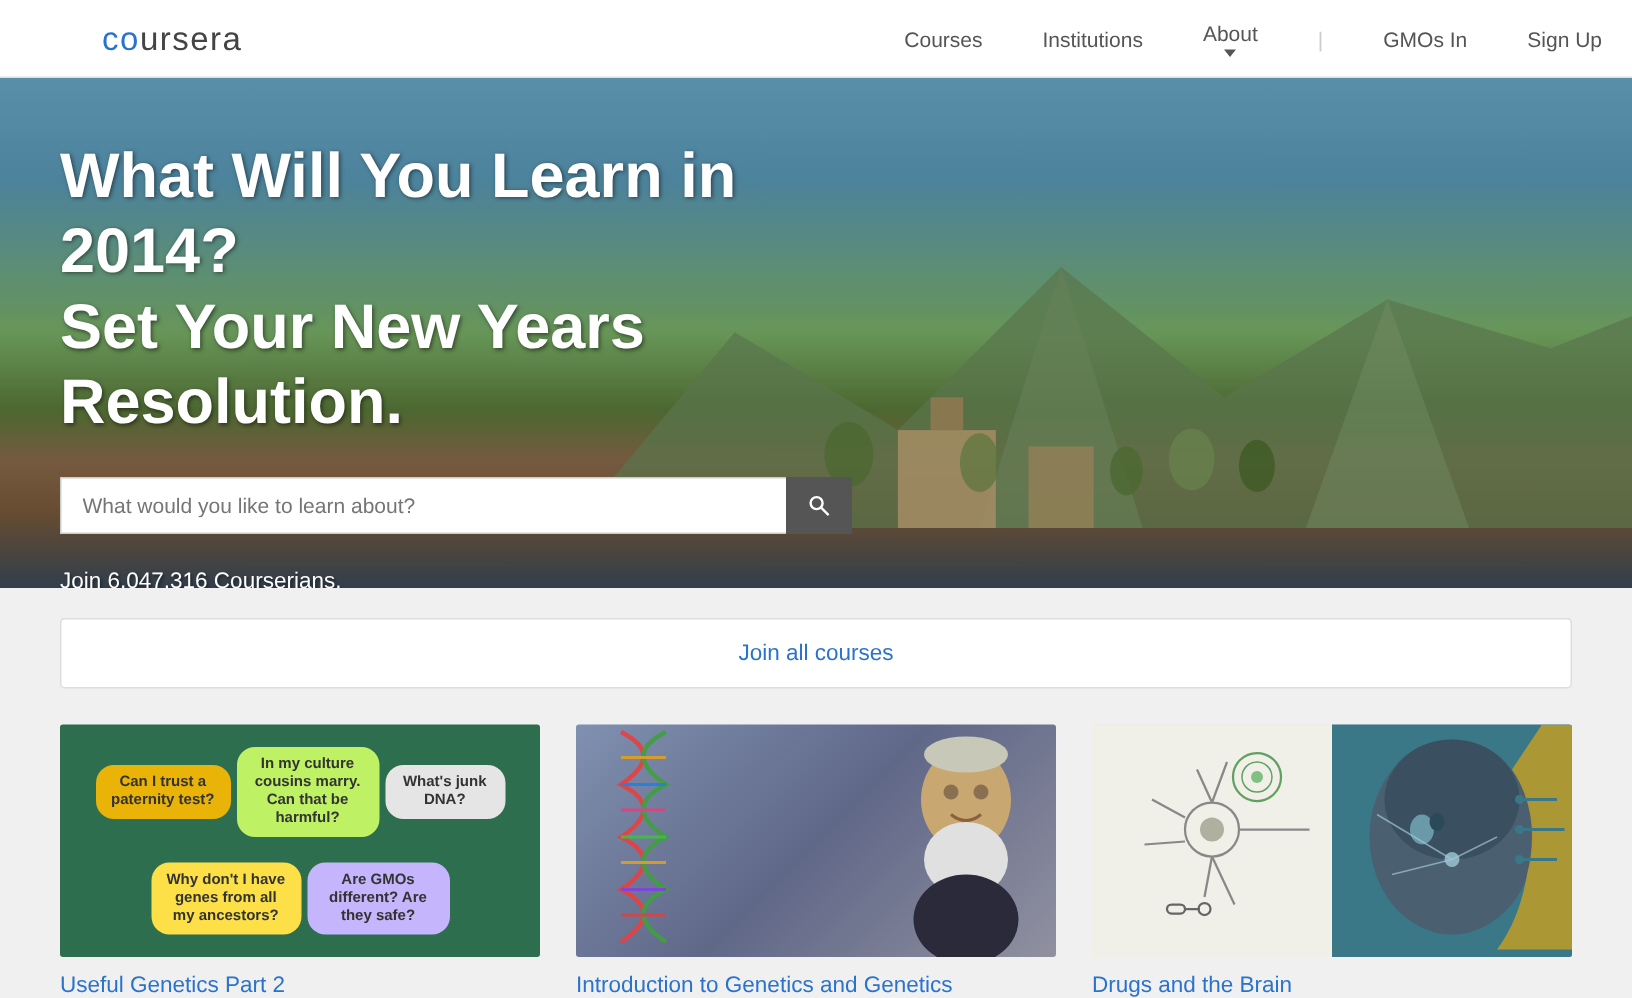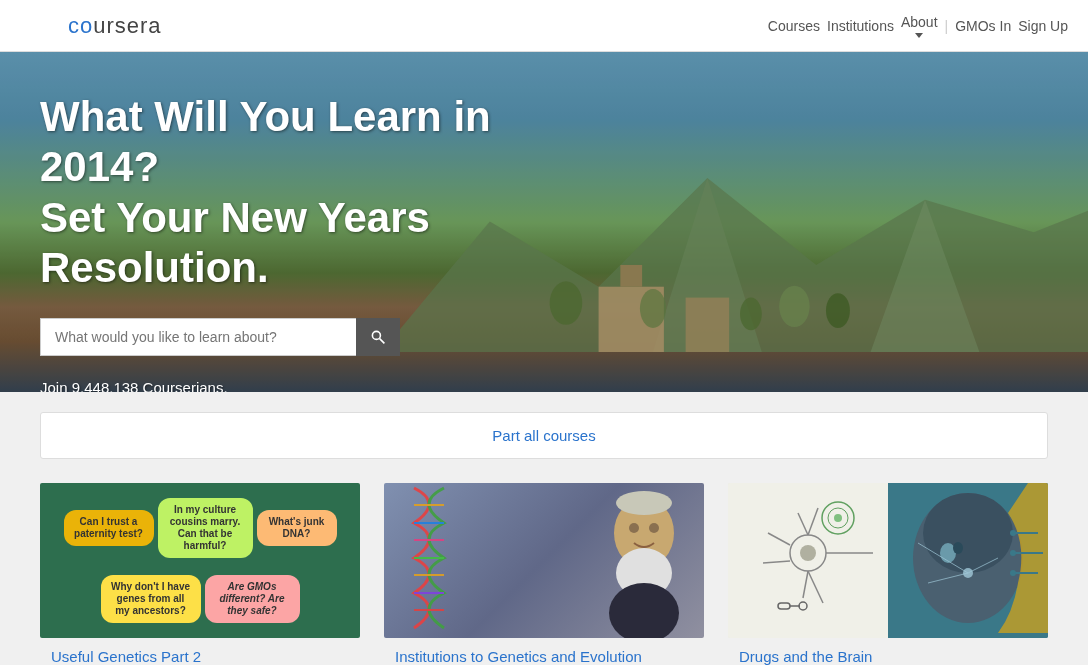--- a/index.html
+++ b/index.html
@@ -22,21 +22,21 @@
       font-size: 22px;
       font-weight: 300;
       color: #444;
       letter-spacing: 1px;
       margin-left: 48px;
     }
     .logo-text span { color: #2a73cc; }
     .navbar-right {
       display: flex;
       align-items: center;
-      gap: 7px;
+      gap: 40px;
     }
     .nav-link {
       font-size: 14px;
       color: #555;
       text-decoration: none;
       cursor: pointer;
     }
     .nav-divider { color: #ccc; font-size: 14px; }
     .nav-about { display: flex; align-items: center; gap: 3px; flex-direction: column; }
     .chevron-down {
@@ -90,21 +90,21 @@
       font-size: 42px;
       font-weight: bold;
       color: #fff;
       line-height: 1.2;
       text-shadow: 1px 1px 3px rgba(0,0,0,0.5);
       margin-bottom: 24px;
       max-width: 560px;
     }
     .search-bar {
       display: flex;
-      width: 360px;
+      width: 528px;
       margin-bottom: 20px;
     }
     .search-input {
       flex: 1;
       padding: 10px 14px;
       font-size: 14px;
       border: 1px solid #ccc;
       border-right: none;
       outline: none;
       color: #aaa;
@@ -166,21 +166,20 @@
       overflow: hidden;
       margin-bottom: 10px;
     }
     .course-title {
       font-size: 15px;
       color: #2a73cc;
       font-weight: normal;
       margin-bottom: 4px;
       text-decoration: none;
       display: block;
-      margin-left: 11px;
     }
 
     
     .thumb-1 {
       background: #2d6e4e;
       position: relative;
       display: flex;
       flex-wrap: wrap;
       align-items: center;
       justify-content: center;
@@ -190,22 +189,22 @@
     .bubble {
       border-radius: 12px;
       padding: 6px 8px;
       font-size: 10px;
       font-weight: bold;
       color: #fff;
       text-align: center;
       line-height: 1.2;
     }
     .b1 { background: #eab308; color: #333; }
-    .b2 { background: #fdba74; color: #333; }
-    .b3 { background: #fca5a5; color: #333; font-style: italic; }
+    .b2 { background: #e5e5e5; color: #333; }
+    .b3 { background: #c4b5fd; color: #333; }
     .b4 { background: #fde047; color: #333; }
     .b6 { background: #bef264; color: #333; }
 
     
     .thumb-2 {
       background: linear-gradient(135deg, #8090b0 0%, #606888 50%, #9090a0 100%);
       display: flex;
       align-items: center;
       justify-content: center;
       position: relative;
@@ -273,29 +272,29 @@
     <div class="search-bar">
       <input class="search-input" type="text" placeholder="What would you like to learn about?" style="">
       <button class="search-btn">
         <svg class="search-icon-svg" viewBox="0 0 20 20">
           <circle cx="8" cy="8" r="5" stroke="#fff" stroke-width="2" fill="none"></circle>
           <line x1="12" y1="12" x2="18" y2="18" stroke="#fff" stroke-width="2"></line>
         </svg>
       </button>
     </div>
     <div class="hero-stats">
-      <div>Join 9,448,138 Courserians.</div>
+      <div>Join 6,047,316 Courserians.</div>
 
     </div>
 
   </div>
 </section>
 
 <main class="content-area">
-  <a class="view-all-btn">Part all courses</a>
+  <a class="view-all-btn">Join all courses</a>
 
   <div class="courses-grid">
 
     <div class="course-card">
       <div class="course-thumb thumb-1">
         <div class="bubble b1" style="max-width:90px;">Can I trust a paternity test?</div>
         <div class="bubble b6" style="max-width:95px;">In my culture cousins marry. Can that be harmful?</div>
         <div class="bubble b2" style="max-width:80px;">What's junk DNA?</div>
         <div class="bubble b4" style="max-width:100px;">Why don't I have genes from all my ancestors?</div>
         <div class="bubble b3" style="max-width:95px;">Are GMOs different? Are they safe?</div>
@@ -329,21 +328,21 @@
 
           <ellipse cx="55" cy="130" rx="35" ry="30" fill="#2a2a3a"></ellipse>
 
           <ellipse cx="45" cy="45" rx="5" ry="5" fill="#8a7050"></ellipse>
           <ellipse cx="65" cy="45" rx="5" ry="5" fill="#8a7050"></ellipse>
           <path d="M45,60 Q55,68 65,60" stroke="#8a6040" stroke-width="2" fill="none"></path>
 
           <ellipse cx="55" cy="20" rx="28" ry="12" fill="#c8c8b8"></ellipse>
         </svg>
       </div>
-      <a class="course-title">Institutions to Genetics and Evolution</a>
+      <a class="course-title">Introduction to Genetics and Genetics</a>
 
     </div>
 
     <div class="course-card">
       <div class="course-thumb thumb-3">
 
         <svg viewBox="0 0 320 155" style="width:100%;height:155px;">
 
           <rect x="0" y="0" width="160" height="155" fill="#f0f0e8"></rect>
 

